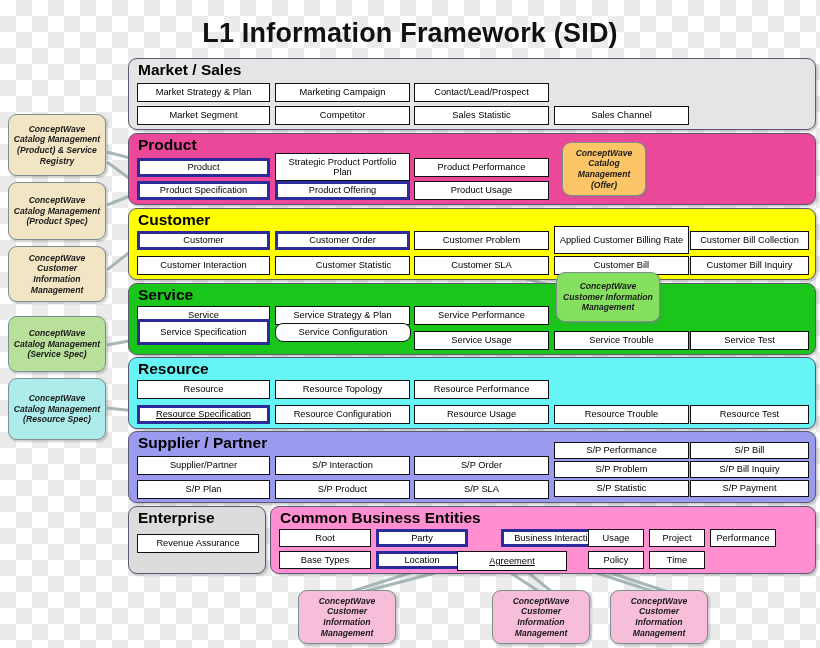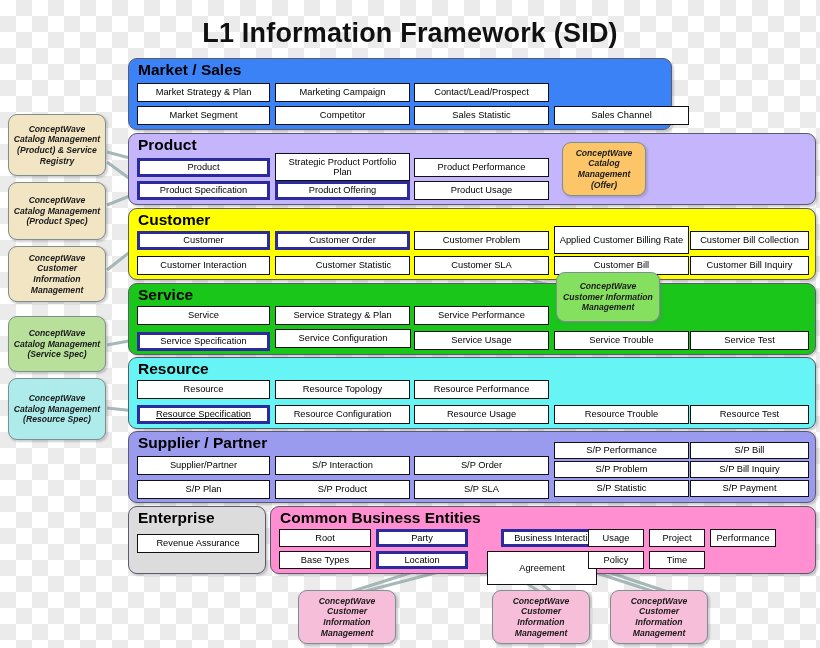--- a/index.html
+++ b/index.html
@@ -24,22 +24,22 @@
   .band{
     position:absolute;border:1.5px solid #5a5a6e;border-radius:9px;
     box-shadow:2px 2px 2px rgba(120,120,130,.35);
     box-sizing:border-box;
   }
   .band > .band-title{
     position:absolute;left:9px;top:2px;
     font-size:15.5px;font-weight:700;color:#000;white-space:nowrap;
   }
 
-  .b-market   {left:128px; top:58px;  width:544px; height:72px; background:#3b82f6;padding-left:31px;}
-  .b-product  {left:128px; top:133px; width:688px; height:72px; background:#c4b5fd;}
+  .b-market   {left:128px; top:58px;  width:688px; height:72px; background:#e5e5e5;padding-left:31px;}
+  .b-product  {left:128px; top:133px; width:688px; height:72px; background:#ec4899;}
   .b-customer {left:128px; top:208px; width:688px; height:72px; background:#ffff00;}
   .b-service  {left:128px; top:283px; width:688px; height:72px; background:#19c619;}
   .b-resource {left:128px; top:357px; width:688px; height:72px; background:#66f4f4;}
   .b-supplier {left:128px; top:431px; width:688px; height:72px; background:#9a9aee;}
   .b-enterprise{left:128px;top:506px; width:138px; height:68px; background:#dcdcdc;}
   .b-cbe      {left:270px; top:506px; width:546px; height:68px; background:#ff8fd0;}
 
   
   .ent{
     position:absolute;background:#ffffff;border:1.2px solid #111;
@@ -139,22 +139,22 @@
     <div class="ent" style="left:285px;top:47px;width:135px;height:19px;">Customer SLA</div>
     <div class="ent" style="left:425px;top:47px;width:135px;height:19px;">Customer Bill</div>
     <div class="ent" style="left:561px;top:47px;width:119px;height:19px;">Customer Bill Inquiry</div>
   </div>
 
   <div class="band b-service">
     <div class="band-title">Service</div>
     <div class="ent" style="left:8px;top:22px;width:133px;height:19px;">Service</div>
     <div class="ent" style="left:146px;top:22px;width:135px;height:19px;">Service Strategy &amp; Plan</div>
     <div class="ent" style="left:285px;top:22px;width:135px;height:19px;">Service Performance</div>
-    <div class="ent hi2" style="left:8px;top:48px;width:133px;height:19px;">Service Specification</div>
-    <div class="ent" style="left:146px;top:45px;width:136px;height:19px;">Service Configuration</div>
+    <div class="ent hi2" style="left:8px;top:35px;width:133px;height:26px;">Service Specification</div>
+    <div class="ent" style="left:146px;top:39px;width:136px;height:19px;border-radius:8px;">Service Configuration</div>
     <div class="ent" style="left:425px;top:47px;width:135px;height:19px;">Service Trouble</div>
     <div class="ent" style="left:285px;top:47px;width:135px;height:19px;">Service Usage</div>
     <div class="ent" style="left:561px;top:47px;width:119px;height:19px;">Service Test</div>
   </div>
 
   <div class="callout ltgreen" style="left:556px;top:272px;width:104px;height:50px;">ConceptWave Customer Information Management</div>
 
   <div class="band b-resource">
     <div class="band-title">Resource</div>
     <div class="ent" style="left:8px;top:22px;width:133px;height:19px;">Resource</div>
@@ -191,21 +191,21 @@
   <div class="band b-cbe">
     <div class="band-title">Common Business Entities</div>
     <div class="ent" style="left:8px;top:22px;width:92px;height:18px;">Root</div>
     <div class="ent hi2" style="left:105px;top:22px;width:92px;height:18px;">Party</div>
     <div class="ent hi2" style="left:202px;top:22px;width:110px;height:18px;margin-left:28px;">Business Interaction</div>
     <div class="ent" style="left:317px;top:22px;width:56px;height:18px;">Usage</div>
     <div class="ent" style="left:378px;top:22px;width:56px;height:18px;">Project</div>
     <div class="ent" style="left:439px;top:22px;width:66px;height:18px;">Performance</div>
     <div class="ent" style="left:8px;top:44px;width:92px;height:18px;">Base Types</div>
     <div class="ent hi2" style="left:105px;top:44px;width:92px;height:18px;">Location</div>
-    <div class="ent" style="left:216px;top:44px;width:110px;height:34px;">Agreement</div>
+    <div class="ent" style="left:186px;top:44px;width:110px;height:20px;text-decoration:underline;">Agreement</div>
     <div class="ent" style="left:317px;top:44px;width:56px;height:18px;">Policy</div>
     <div class="ent" style="left:378px;top:44px;width:56px;height:18px;">Time</div>
   </div>
 
   <div class="callout cream" style="left:8px;top:114px;width:98px;height:62px;">ConceptWave Catalog Management (Product) &amp; Service Registry</div>
 
   <div class="callout cream" style="left:8px;top:182px;width:98px;height:58px;">ConceptWave Catalog Management (Product Spec)</div>
 
   <div class="callout cream" style="left:8px;top:246px;width:98px;height:56px;">ConceptWave Customer Information Management</div>
 

